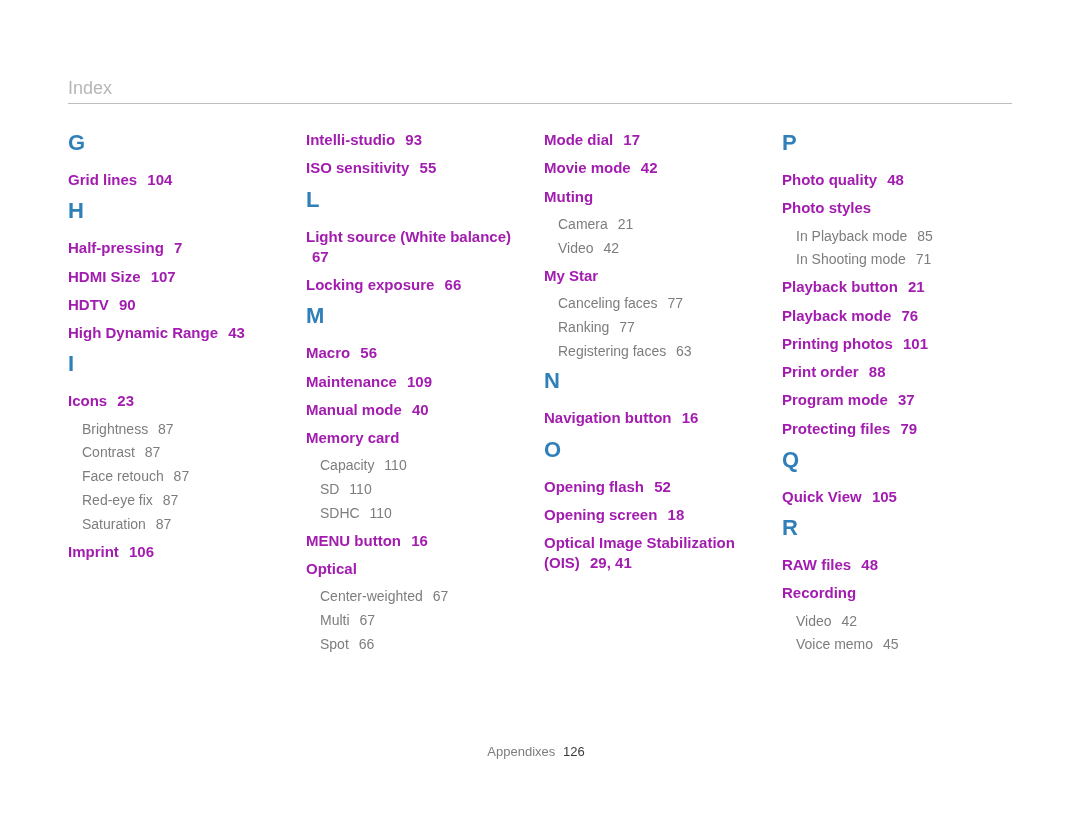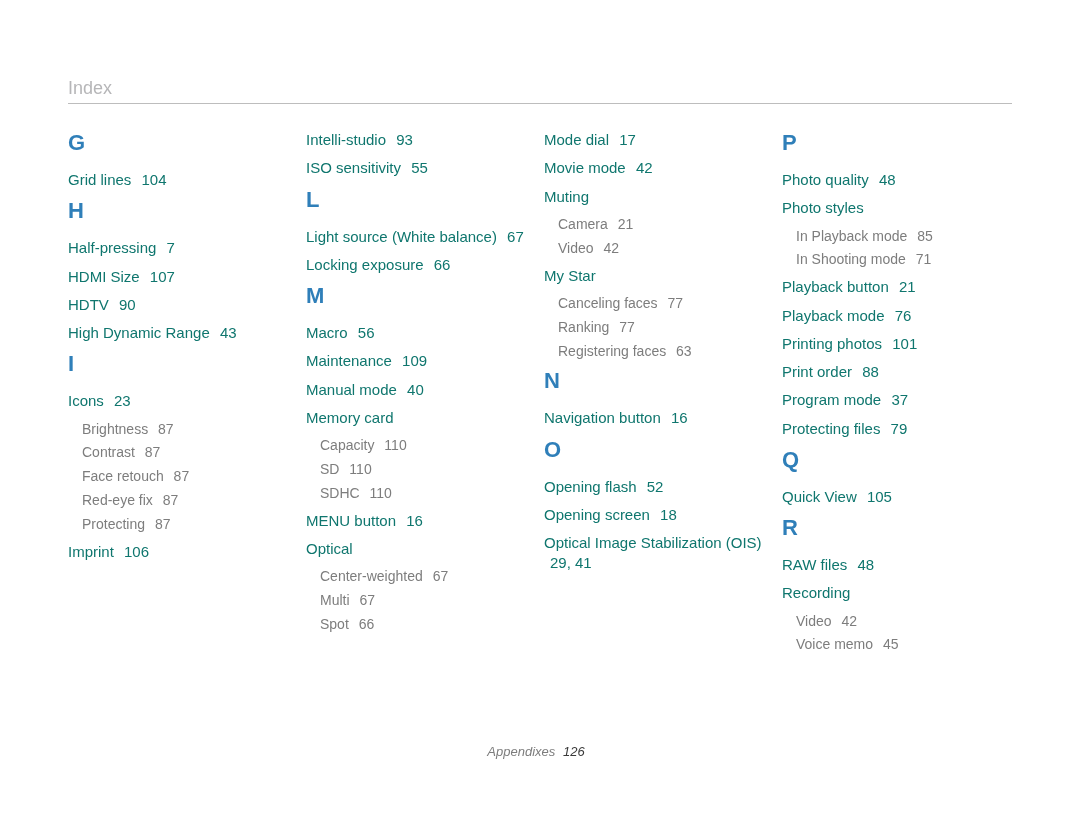--- a/index.html
+++ b/index.html
@@ -50,23 +50,23 @@
   }
   .section-letter {
     font-size: 22px;
     font-weight: 700;
     color: #2f7fb9;
     margin: 8px 0 14px 0;
   }
   .entry {
     font-size: 15px;
     line-height: 1.35;
-    color: #0f766e;
+    color: #a21caf;
     margin: 8px 0;
-    font-weight: 400;
+    font-weight: 700;
   }
   .entry .page-ref {
     margin-left: 6px;
   }
   .sub-entry {
     font-size: 14px;
     color: #7d7d7d;
     margin: 5px 0 5px 14px;
     line-height: 1.35;
   }
@@ -74,21 +74,20 @@
     margin-left: 6px;
   }
   .footer {
     position: absolute;
     left: 0;
     right: 8px;
     bottom: 28px;
     text-align: center;
     font-size: 13px;
     color: #7d7d7d;
-    font-style: italic;
   }
   .footer .pnum {
     color: #3a3a3a;
     margin-left: 4px;
   }
 </style>
 </head>
 <body>
 
 <div class="page">
@@ -104,21 +103,21 @@
         <div class="entry"><span>Half-pressing</span>  <span class="page-ref">7</span></div>
         <div class="entry"><span>HDMI Size</span>  <span class="page-ref">107</span></div>
         <div class="entry"><span>HDTV</span>  <span class="page-ref">90</span></div>
         <div class="entry"><span>High Dynamic Range</span>  <span class="page-ref">43</span></div>
         <div class="section-letter">I</div>
         <div class="entry"><span>Icons</span>  <span class="page-ref">23</span></div>
         <div class="sub-entry"><span>Brightness</span>  <span class="page-ref">87</span></div>
         <div class="sub-entry"><span>Contrast</span>  <span class="page-ref">87</span></div>
         <div class="sub-entry"><span>Face retouch</span>  <span class="page-ref">87</span></div>
         <div class="sub-entry"><span>Red-eye fix</span>  <span class="page-ref">87</span></div>
-        <div class="sub-entry"><span>Protecting</span>  <span class="page-ref">87</span></div>
+        <div class="sub-entry"><span>Saturation</span>  <span class="page-ref">87</span></div>
         <div class="entry"><span>Imprint</span>  <span class="page-ref">106</span></div>
       </div>
       <div class="col">
         <div class="entry"><span>Intelli-studio</span>  <span class="page-ref">93</span></div>
         <div class="entry"><span>ISO sensitivity</span>  <span class="page-ref">55</span></div>
         <div class="section-letter">L</div>
         <div class="entry"><span>Light source (White balance)</span>  <span class="page-ref">67</span></div>
         <div class="entry"><span>Locking exposure</span>  <span class="page-ref">66</span></div>
         <div class="section-letter">M</div>
         <div class="entry"><span>Macro</span>  <span class="page-ref">56</span></div>

